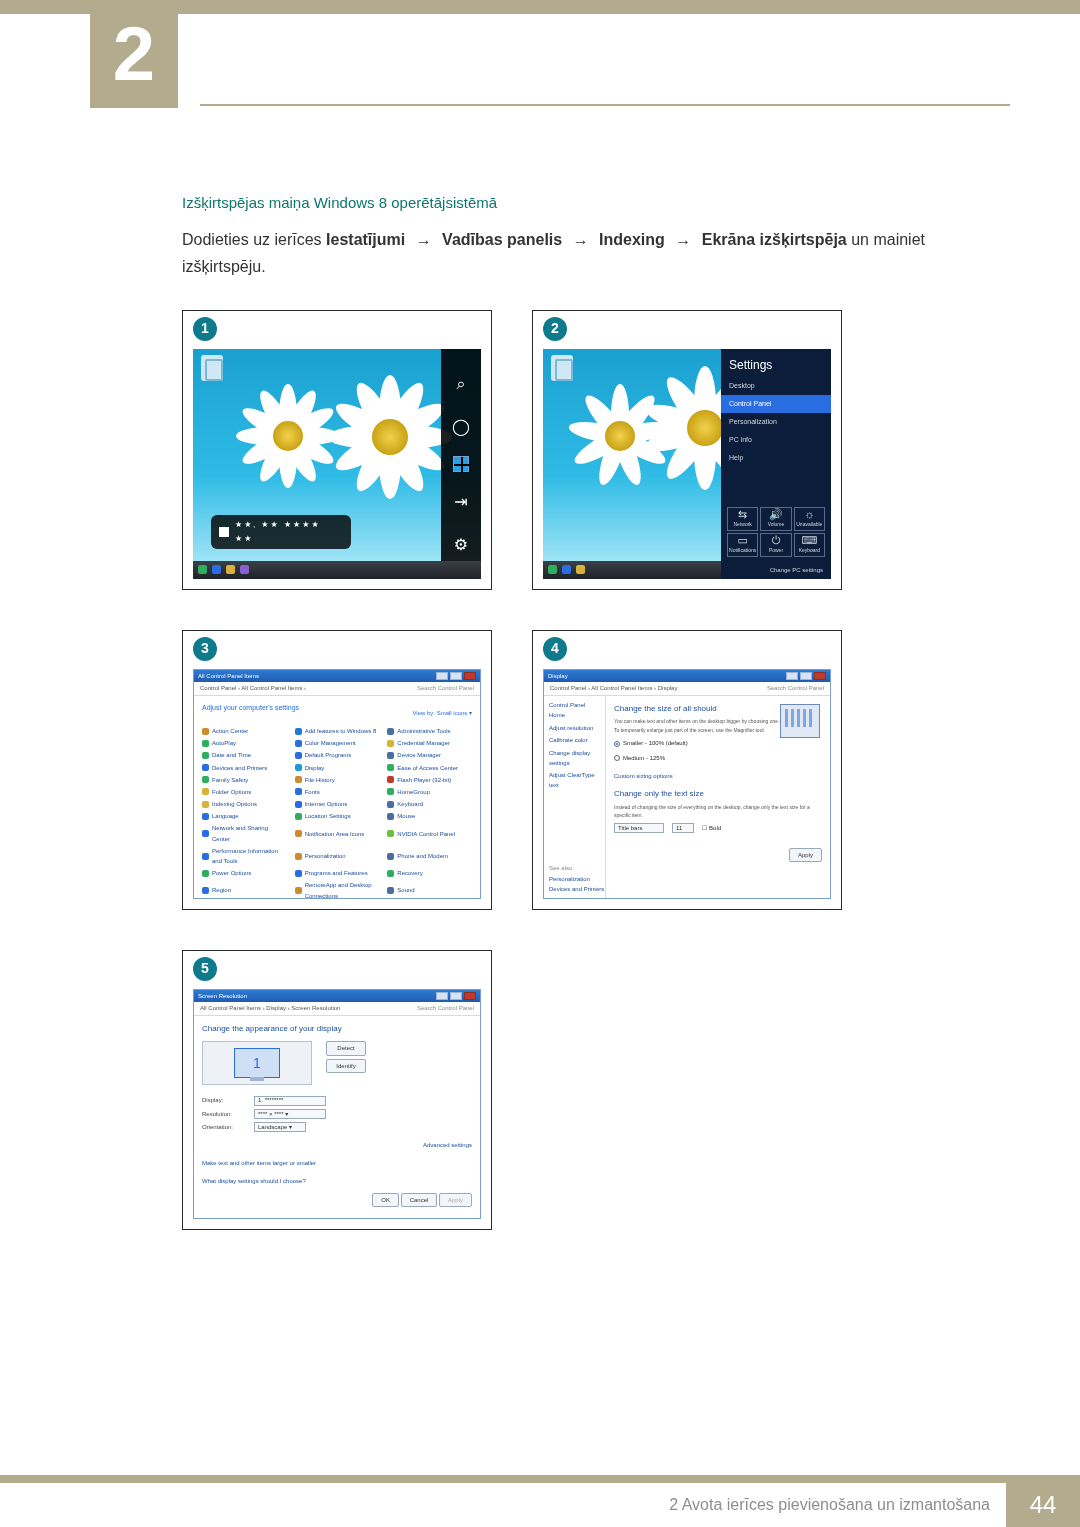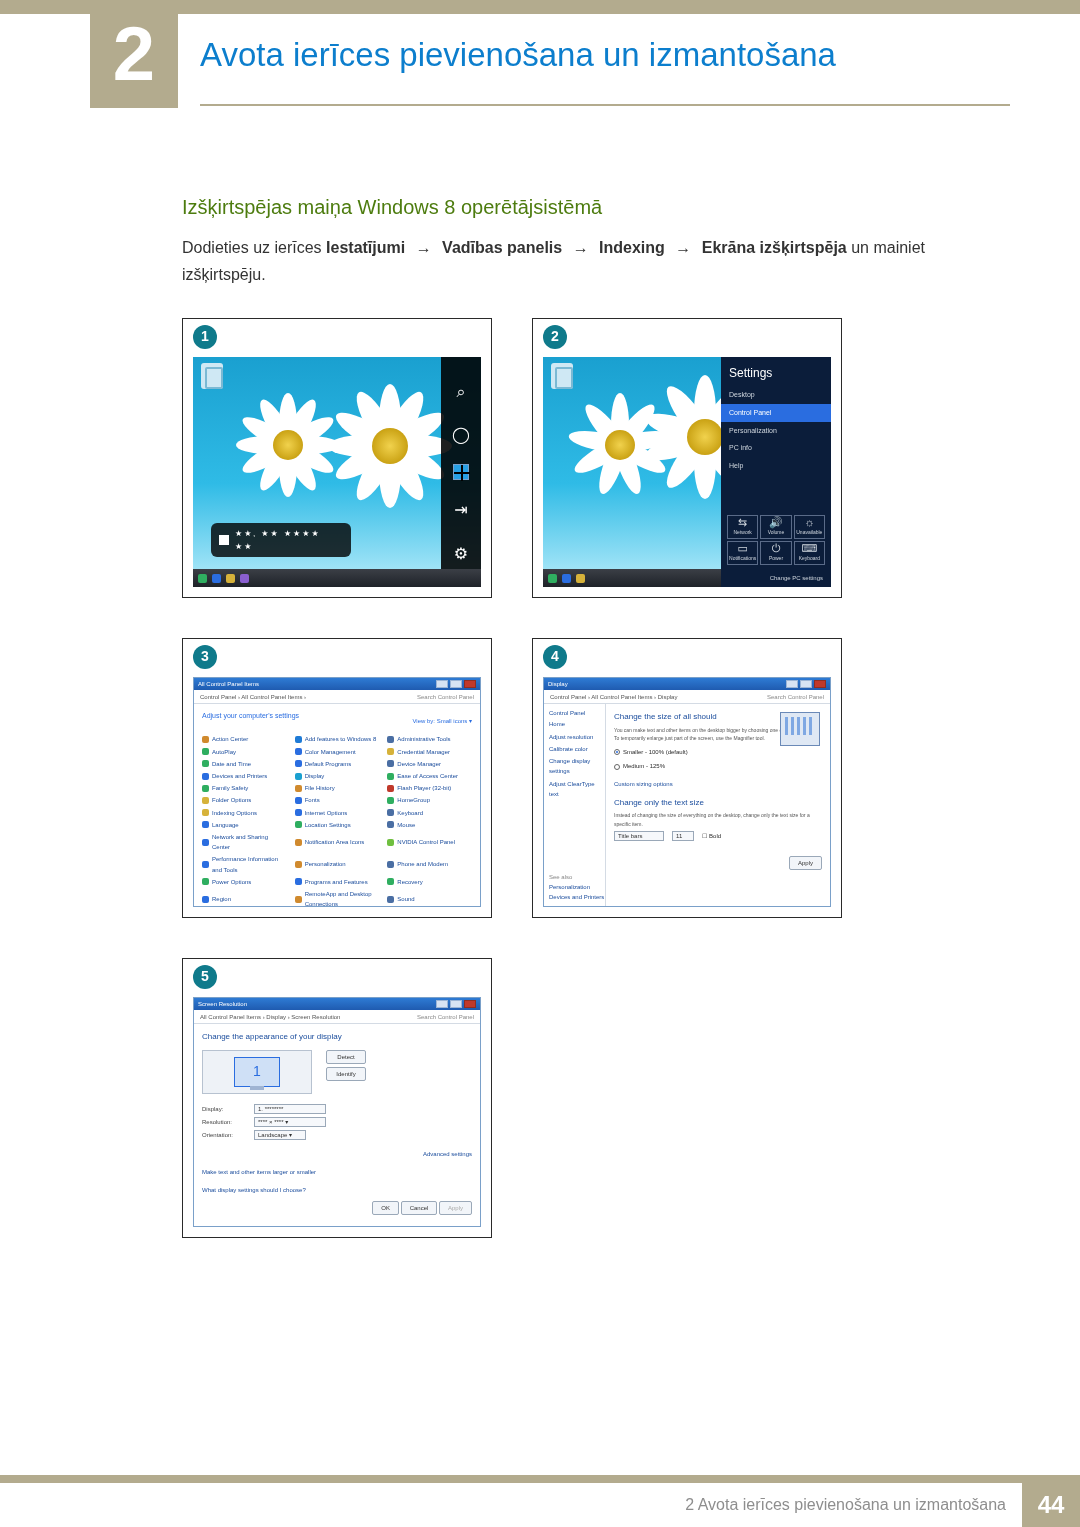--- a/index.html
+++ b/index.html
@@ -22,21 +22,21 @@
 
   
   .hdr{position:relative;height:120px;}
   .hdr .top-bar{position:absolute;top:0;left:0;right:0;height:14px;background:var(--beige);}
   .hdr .tab{position:absolute;left:90px;top:0;width:88px;height:108px;background:var(--beige);display:flex;align-items:center;justify-content:center;font-weight:700;font-size:76px;color:#fff;line-height:1;}
   .hdr .title{position:absolute;left:200px;top:36px;font-size:33px;color:var(--accent-blue);white-space:nowrap;}
   .hdr .rule{position:absolute;left:200px;right:70px;top:104px;height:2px;background:var(--beige);}
 
   
   .body{position:absolute;left:182px;right:110px;top:190px;bottom:80px;font-size:16px;line-height:1.7;}
-  .subhead{color:#4d7c0f;font-size:20px;margin-bottom:10px;}
+  .subhead{color:#0f766e;font-size:15px;margin-bottom:10px;}
   .para{margin-bottom:30px;}
   .para b{font-weight:700;}
   .arrow{display:inline-block;margin:0 6px;font-weight:700;}
 
   
   .figs{display:flex;flex-wrap:wrap;gap:40px;}
   .fig{width:310px;height:280px;border:1.5px solid #2a2a2a;position:relative;background:#fff;}
   .badge{position:absolute;left:10px;top:6px;width:24px;height:24px;border-radius:50%;background:var(--badge-teal);color:#fff;font-size:14px;font-weight:700;display:flex;align-items:center;justify-content:center;}
 
   
@@ -120,31 +120,30 @@
   .field .lab{width:44px;color:#444;}
   .field .sel{width:72px;height:10px;border:1px solid #9aa8b8;background:#f6f8fb;padding:0 3px;color:#333;display:flex;align-items:center;}
   .linkrow{color:#1a4c9c;margin-top:8px;font-size:6px;}
   .okrow{text-align:right;margin-top:6px;}
 
   
   .footer{position:absolute;left:0;right:0;bottom:0;height:52px;}
   .footer .rule{height:8px;background:var(--beige);}
   .footer .bar{height:44px;display:flex;justify-content:flex-end;align-items:stretch;border-radius:19px;}
   .footer .ftxt{display:flex;align-items:center;padding:0 16px;color:#8e8e8e;font-size:16px;}
-  .footer .pg{width:58px;background:var(--beige);color:#fff;font-size:24px;font-weight:700;display:flex;align-items:center;justify-content:center;}
+  .footer .pg{width:74px;background:var(--beige);color:#fff;font-size:24px;font-weight:400;display:flex;align-items:center;justify-content:center;}
 </style>
 </head>
 <body>
 
 <div class="page">
 
   <div class="hdr">
     <div class="top-bar"></div>
     <div class="tab">2</div>
-    <div class="title">Avota ierīces pievienošana un izmantošana</div>
     <div class="rule"></div>
   </div>
 
   <div class="body">
     <div class="subhead">Izšķirtspējas maiņa Windows 8 operētājsistēmā</div>
     <div class="para">
       <span>Dodieties uz ierīces </span>
       <b>Iestatījumi</b>
       <span class="arrow">→</span>
       <b>Vadības panelis</b>

